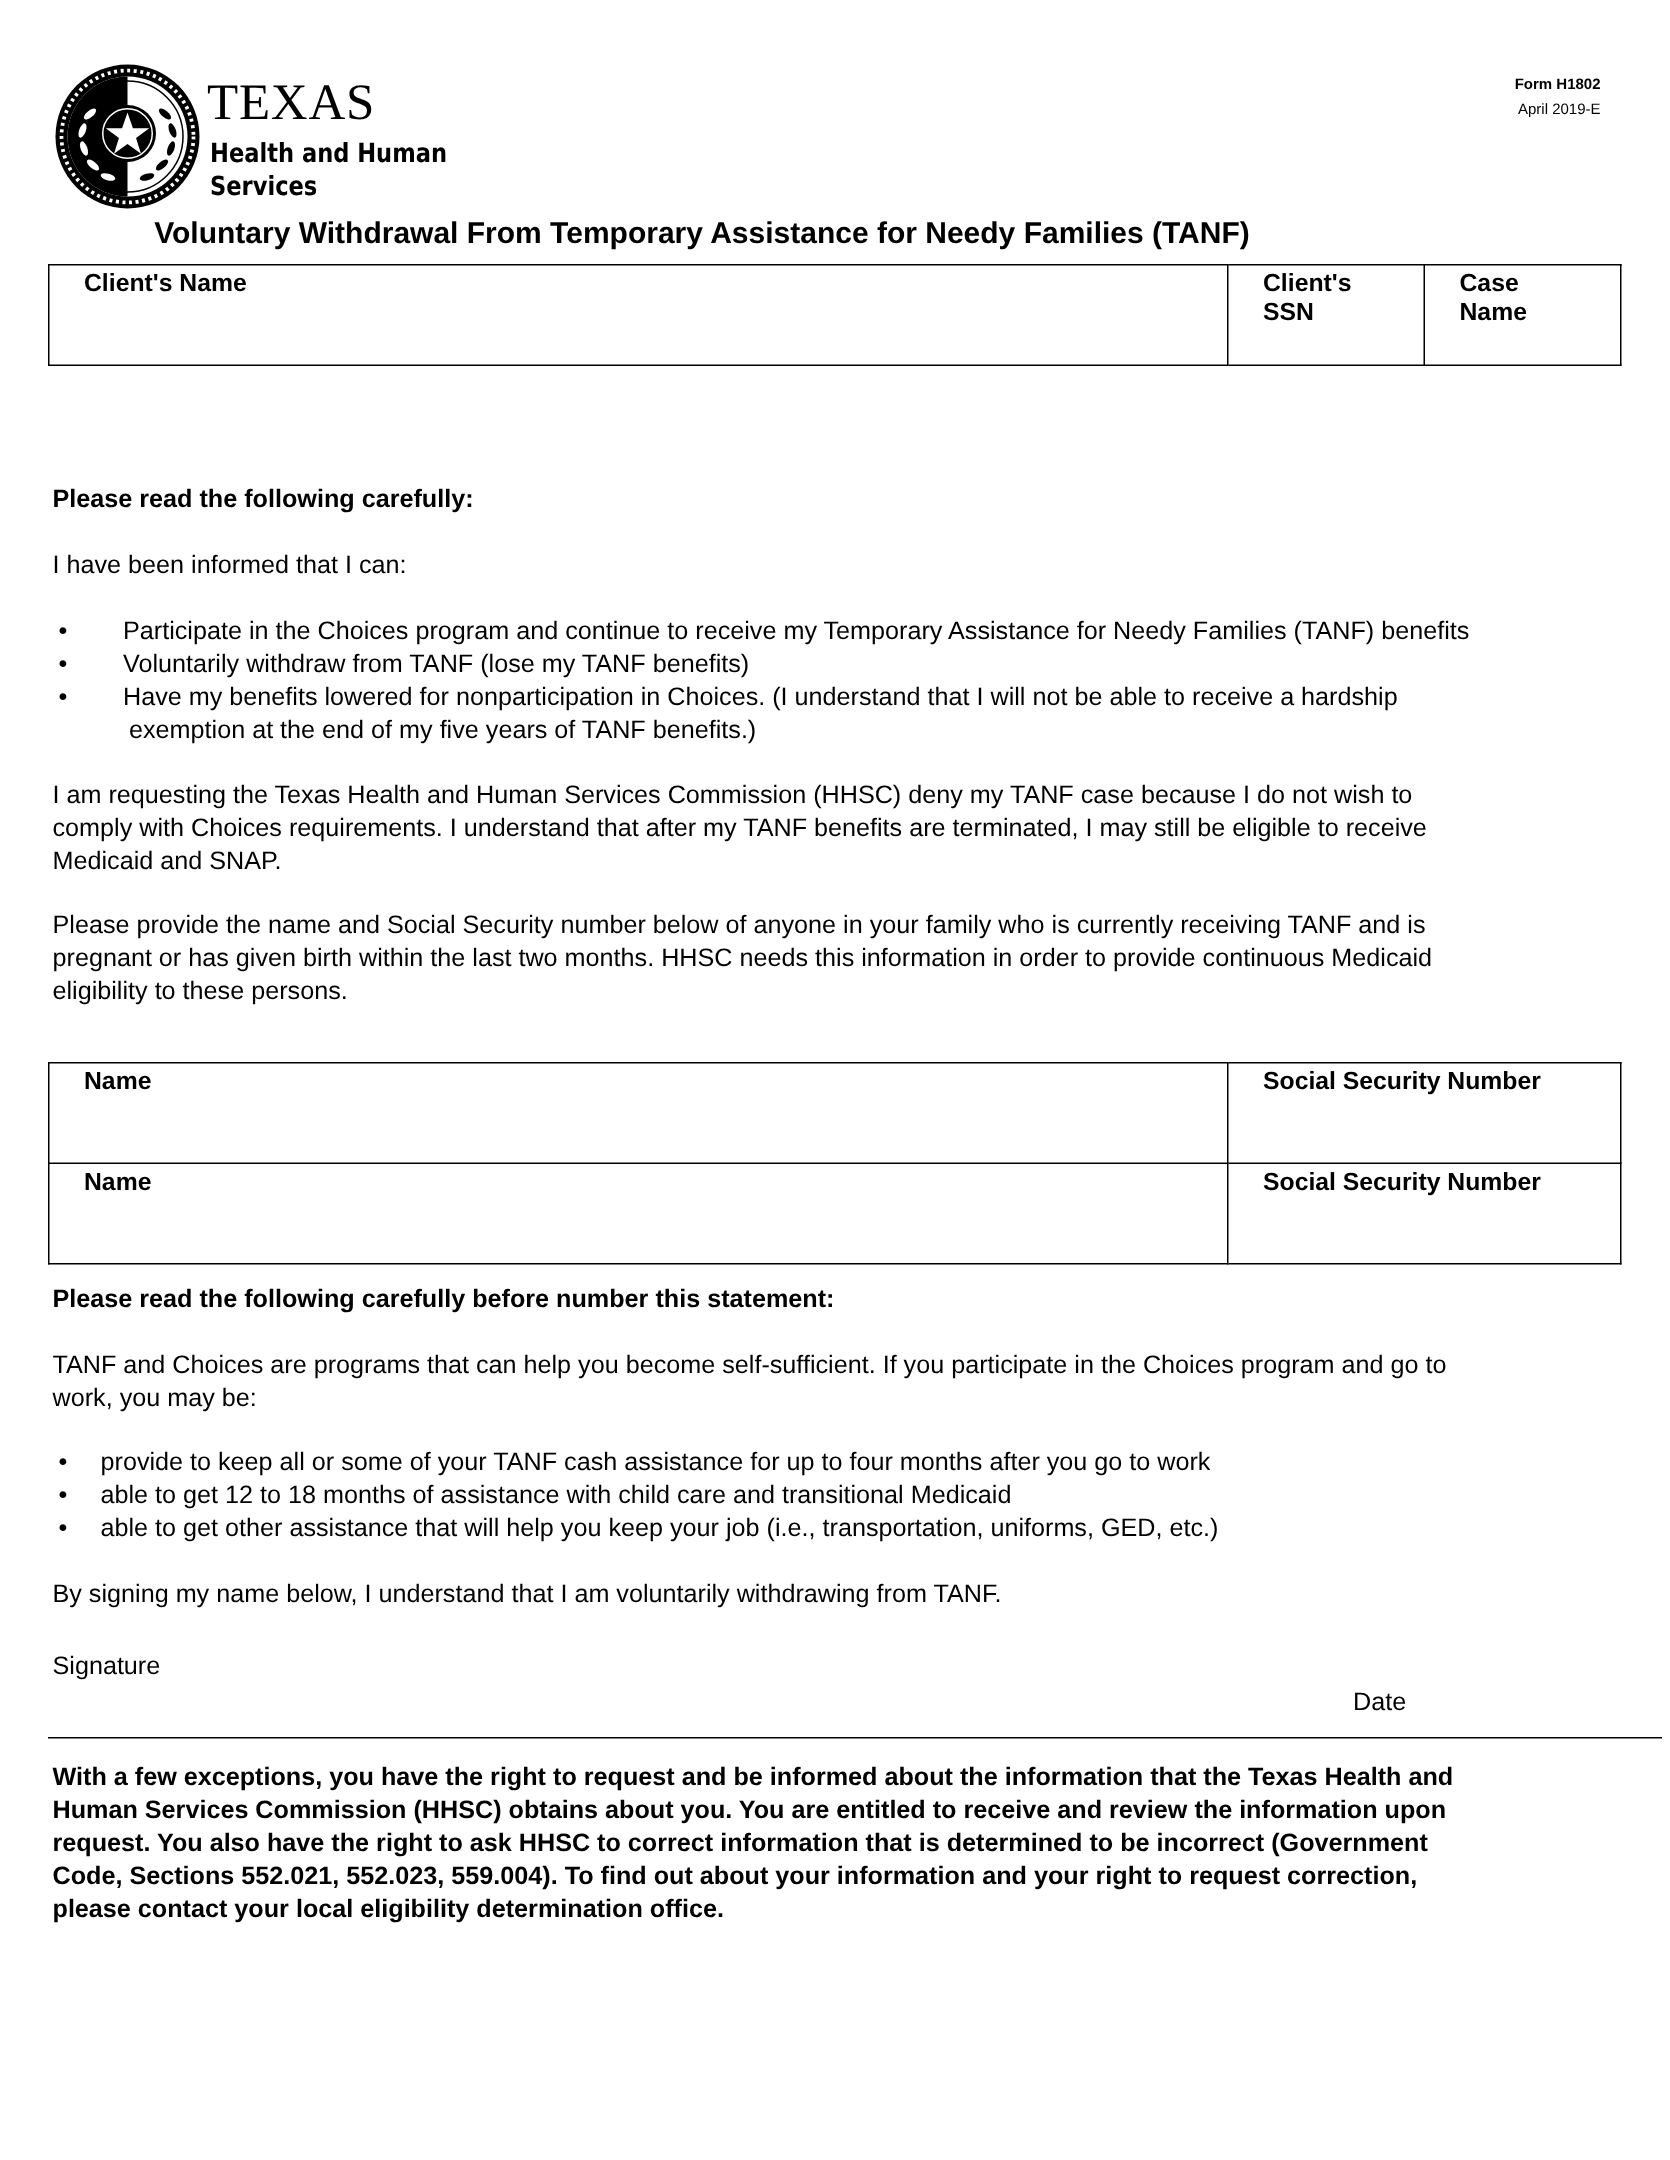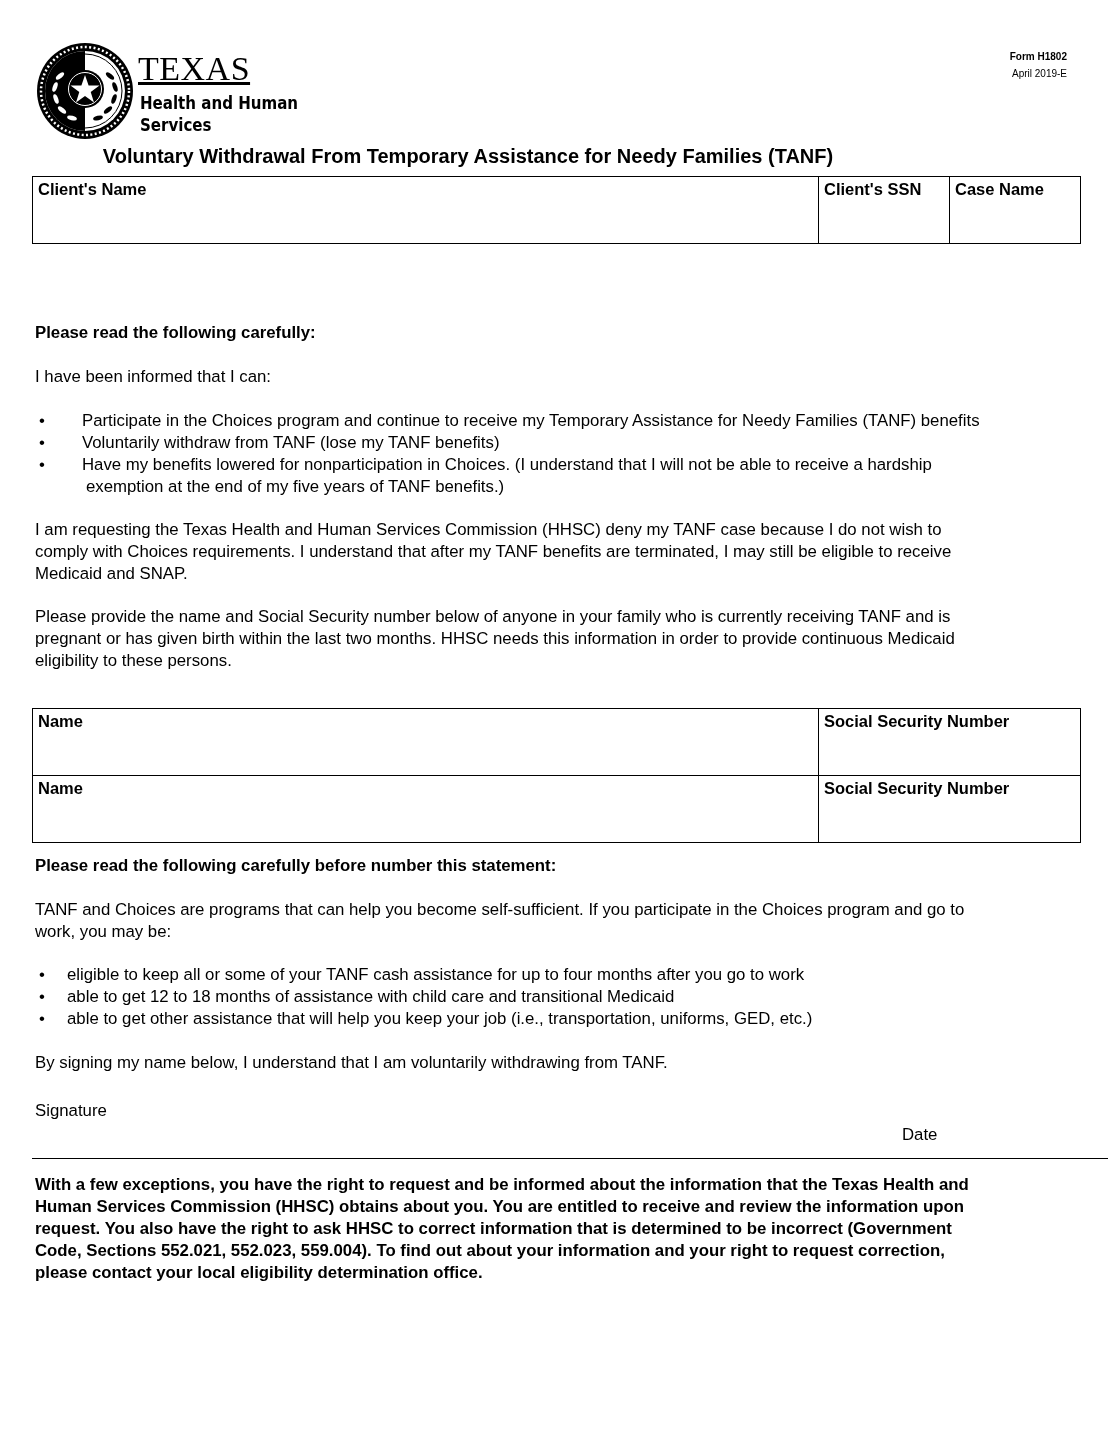--- a/index.html
+++ b/index.html
@@ -3,28 +3,28 @@
 <meta charset="utf-8">
 <style>
   html, body { margin: 0; padding: 0; background: #ffffff; }
   body {
     width: 1113px; height: 1440px; position: relative; overflow: hidden;
     font-family: "Liberation Sans", sans-serif; color: #000;
   }
   .abs { position: absolute; }
   
   .logo-seal { left: 36px; top: 42px; width: 98px; height: 98px; }
-  .logo-texas { left: 138px; top: 52px; font-family: "Liberation Serif", serif; font-size: 34px; letter-spacing: 0.5px; line-height: 1; text-decoration: underline; }
+  .logo-texas { left: 138px; top: 52px; font-family: "Liberation Serif", serif; font-size: 34px; letter-spacing: 0.5px; line-height: 1; }
   .logo-sub { left: 140px; top: 92px; font-family: "DejaVu Sans", sans-serif; font-size: 17.5px; line-height: 22px; transform: scaleX(0.86); transform-origin: left top; font-weight: bold; }
   .form-id { right: 46px; top: 48px; text-align: right; font-size: 10px; line-height: 17px; }
   .form-id .num { font-weight: bold; }
   .title { left: 0; width: 936px; top: 145px; text-align: center; font-weight: bold; font-size: 20px; }
   
   .grid { position: absolute; left: 32px; width: 1048px; border-collapse: collapse; table-layout: fixed; }
-  .grid td { border: 1px solid #000000; vertical-align: top; padding: 3px 5px; font-weight: bold; font-size: 16.5px; height: 60px; }
+  .grid td { border: 1px solid #000000; vertical-align: top; padding: 3px 23px; font-weight: bold; font-size: 16.5px; height: 60px; }
   .t1 { top: 176px; }
   .t2 { top: 708px; }
   .grid tr:first-child td { border-top-width: 1.5px; }
   .grid tr:last-child td { border-bottom-width: 1.5px; }
   
   .p { left: 35px; font-size: 16.8px; line-height: 22px; }
   .b { font-weight: bold; }
   .bullets { left: 35px; font-size: 16.8px; line-height: 22px; }
   .bullet-row { position: relative; }
   .bullet-row .dot { position: absolute; left: 4px; }
@@ -142,21 +142,21 @@
 
 <div class="abs p b" style="top:855px">Please read the following carefully before number this statement:</div>
 <div class="abs p" style="top:899px">
   <div>TANF and Choices are programs that can help you become self-sufficient. If you participate in the Choices program and go to</div>
   <div>work, you may be:</div>
 </div>
 
 <div class="abs bullets list2" style="top:964px; width:1060px">
   <div class="bullet-row">
       <span class="dot">•</span>
-      <span class="txt">eligible to keep all or some of your TANF cash assistance for up to four months after you go to work</span>
+      <span class="txt">provide to keep all or some of your TANF cash assistance for up to four months after you go to work</span>
     </div>
   <div class="bullet-row">
       <span class="dot">•</span>
       <span class="txt">able to get 12 to 18 months of assistance with child care and transitional Medicaid</span>
     </div>
   <div class="bullet-row">
       <span class="dot">•</span>
       <span class="txt">able to get other assistance that will help you keep your job (i.e., transportation, uniforms, GED, etc.)</span>
     </div>
 </div>

